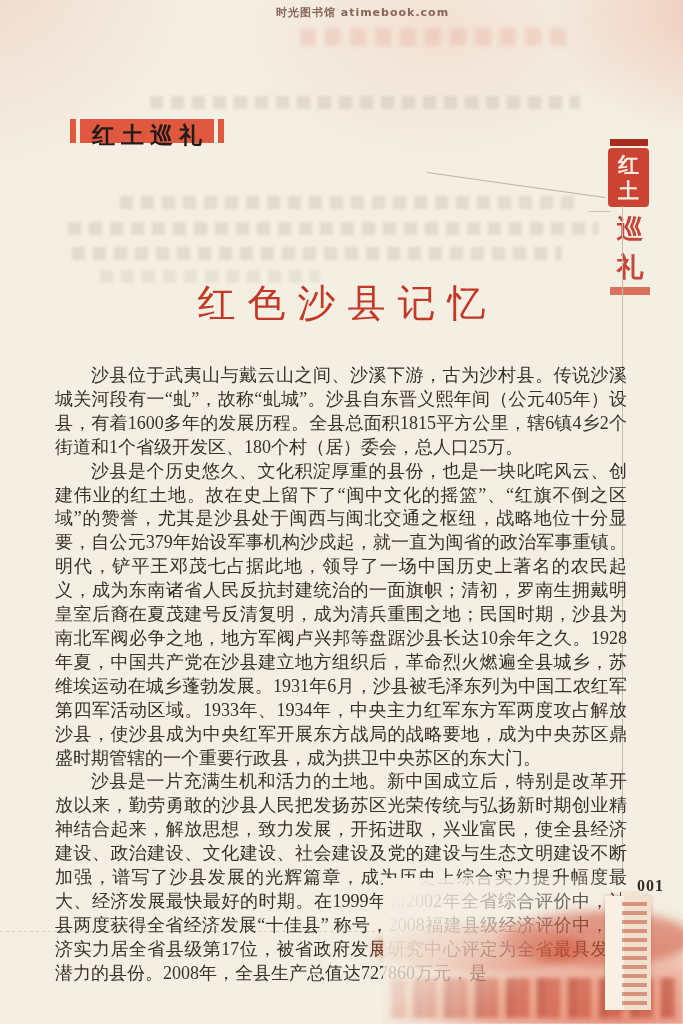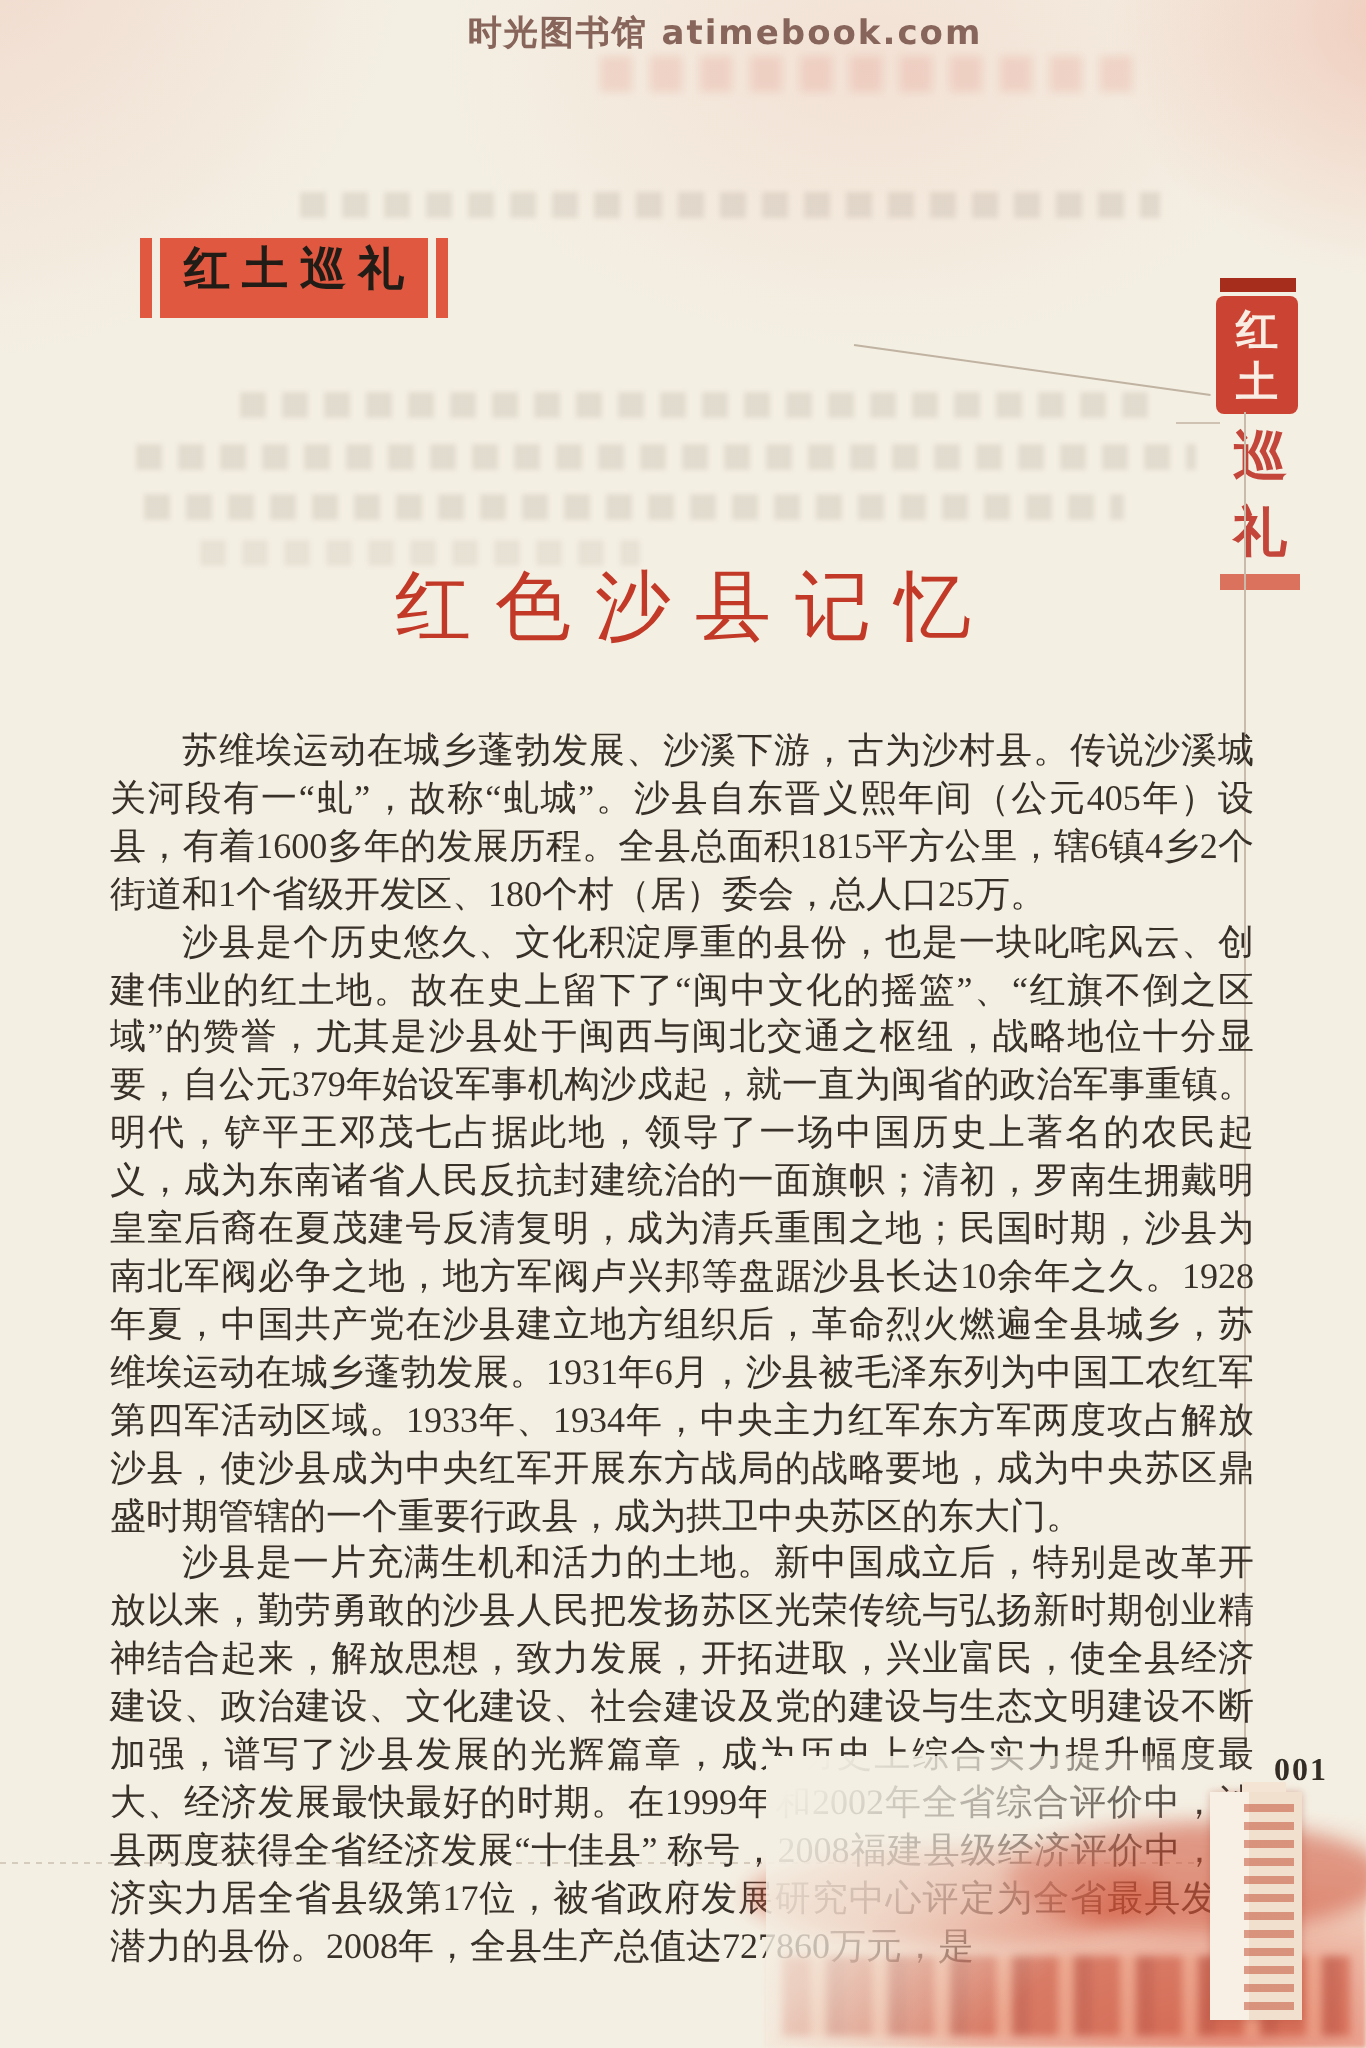--- a/index.html
+++ b/index.html
@@ -13,21 +13,21 @@
       radial-gradient(55% 35% at -4% -4%, rgba(236,186,172,.42), rgba(236,186,172,0) 62%),
       radial-gradient(30% 18% at 102% 1%, rgba(233,150,130,.38), rgba(233,150,130,0) 70%),
       radial-gradient(45% 20% at 64% 3%, rgba(238,175,160,.22), rgba(238,175,160,0) 70%),
       #f4efe3;
   }
   
   .watermark{
     position:absolute;top:5px;left:0;width:100%;
     text-align:center;text-indent:42px;
     font-family:"DejaVu Sans","Liberation Sans",sans-serif;
-    font-weight:bold;font-size:17px;letter-spacing:1px;
+    font-weight:bold;font-size:11px;letter-spacing:1px;
     color:#87655b;
   }
   
   .ghost{
     position:absolute;height:13px;
     background:repeating-linear-gradient(90deg, rgba(125,112,96,.15) 0 13px, rgba(125,112,96,0) 13px 21px);
     filter:blur(1.4px);
   }
   .ghost.pink{
     background:repeating-linear-gradient(90deg, rgba(225,140,125,.22) 0 16px, rgba(225,140,125,0) 16px 25px);
@@ -43,21 +43,21 @@
   }
   
   .badge{position:absolute;left:70px;top:119px;display:flex;align-items:stretch;}
   .badge .bar{width:6px;background:#e05840;}
   .badge .bar.left{margin-right:4px;}
   .badge .bar.right{margin-left:4px;}
   .badge .label{
     background:#e05840;color:#221c17;
     font-family:"DejaVu Sans","Liberation Sans",sans-serif;
     font-weight:bold;font-size:23px;line-height:32px;
-    letter-spacing:6px;padding:0 6px 0 12px;height:40px;
+    letter-spacing:6px;padding:0 6px 0 12px;height:24px;
   }
   
   .tab-topbar{position:absolute;left:610px;top:139px;width:38px;height:7px;background:#a62c1c;}
   .tab-seal{
     position:absolute;left:608px;top:148px;width:41px;height:59px;
     background:#cb4333;border-radius:4px;
     display:flex;flex-direction:column;align-items:center;justify-content:center;
     color:#f9ece2;font-family:"DejaVu Sans","Liberation Sans",sans-serif;
     font-weight:bold;font-size:21px;line-height:26px;
   }
@@ -152,21 +152,21 @@
     <div>巡</div>
     <div>礼</div>
   </div>
   <div class="tab-bottombar"></div>
   <div class="margin-hline"></div>
   <div class="margin-vline"></div>
 
   <div class="title">红色沙县记忆</div>
 
   <div class="body-text">
-    <p>苏维埃运动在城乡蓬勃发展、沙溪下游，古为沙村县。传说沙溪城关河段有一“虬”，故称“虬城”。沙县自东晋义熙年间（公元405年）设县，有着1600多年的发展历程。全县总面积1815平方公里，辖6镇4乡2个街道和1个省级开发区、180个村（居）委会，总人口25万。</p>
+    <p>沙县位于武夷山与戴云山之间、沙溪下游，古为沙村县。传说沙溪城关河段有一“虬”，故称“虬城”。沙县自东晋义熙年间（公元405年）设县，有着1600多年的发展历程。全县总面积1815平方公里，辖6镇4乡2个街道和1个省级开发区、180个村（居）委会，总人口25万。</p>
     <p>沙县是个历史悠久、文化积淀厚重的县份，也是一块叱咤风云、创建伟业的红土地。故在史上留下了“闽中文化的摇篮”、“红旗不倒之区域”的赞誉，尤其是沙县处于闽西与闽北交通之枢纽，战略地位十分显要，自公元379年始设军事机构沙戍起，就一直为闽省的政治军事重镇。明代，铲平王邓茂七占据此地，领导了一场中国历史上著名的农民起义，成为东南诸省人民反抗封建统治的一面旗帜；清初，罗南生拥戴明皇室后裔在夏茂建号反清复明，成为清兵重围之地；民国时期，沙县为南北军阀必争之地，地方军阀卢兴邦等盘踞沙县长达10余年之久。1928年夏，中国共产党在沙县建立地方组织后，革命烈火燃遍全县城乡，苏维埃运动在城乡蓬勃发展。1931年6月，沙县被毛泽东列为中国工农红军第四军活动区域。1933年、1934年，中央主力红军东方军两度攻占解放沙县，使沙县成为中央红军开展东方战局的战略要地，成为中央苏区鼎盛时期管辖的一个重要行政县，成为拱卫中央苏区的东大门。</p>
     <p>沙县是一片充满生机和活力的土地。新中国成立后，特别是改革开放以来，勤劳勇敢的沙县人民把发扬苏区光荣传统与弘扬新时期创业精神结合起来，解放思想，致力发展，开拓进取，兴业富民，使全县经济建设、政治建设、文化建设、社会建设及党的建设与生态文明建设不断加强，谱写了沙县发展的光辉篇章，成为历史上综合实力提升幅度最大、经济发展最快最好的时期。在1999年和2002年全省综合评价中，沙县两度获得全省经济发展“十佳县” 称号，2008福建县级经济评价中，经济实力居全省县级第17位，被省政府发展研究中心评定为全省最具发展潜力的县份。2008年，全县生产总值达727860万元，是</p>
   </div>
 
   <div class="page-num">001</div>
 
   <div class="photo">
     <div class="bg"></div>
     <div class="hill1"></div>
     <div class="hill2"></div>

